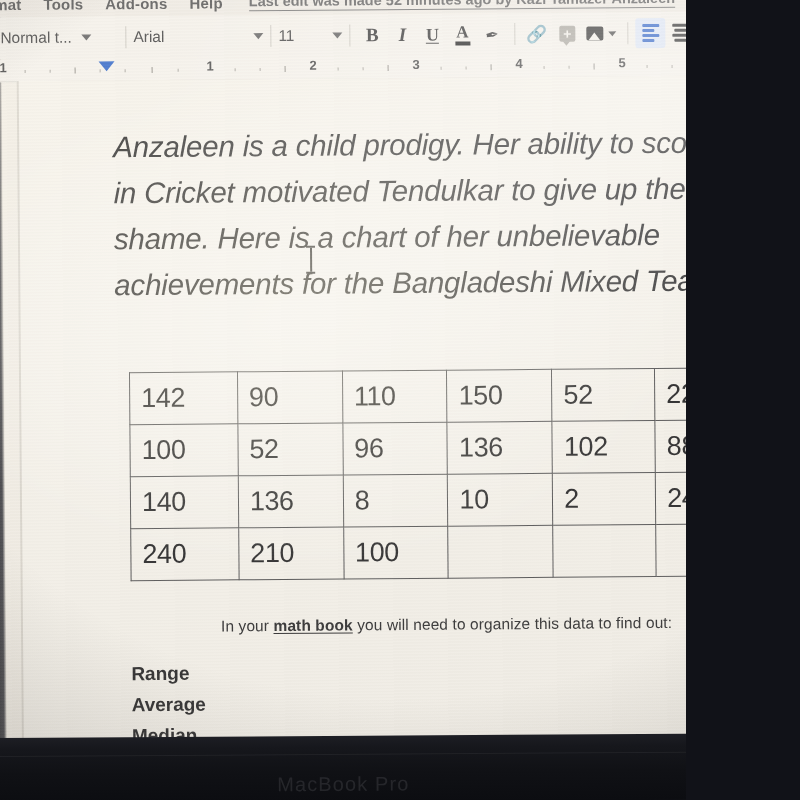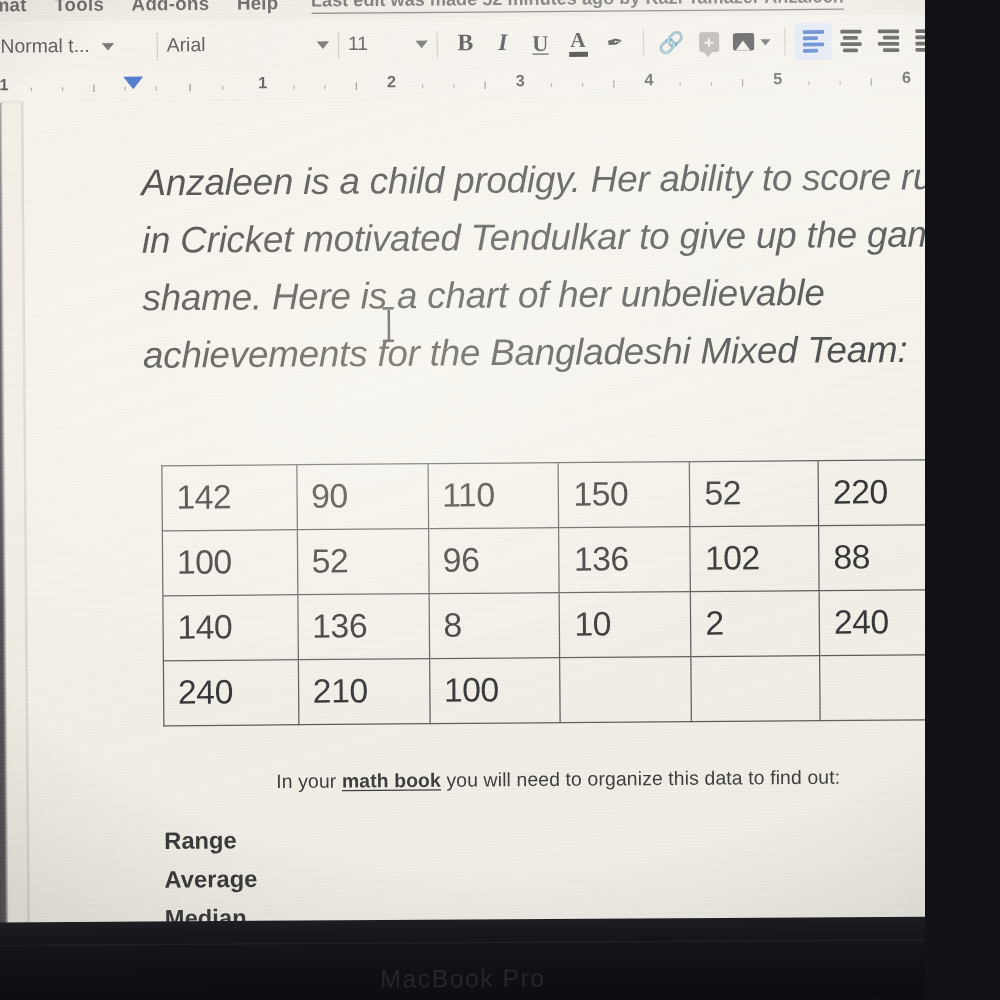--- a/index.html
+++ b/index.html
@@ -4,21 +4,21 @@
 <title>Google Docs photo</title>
 <style>
   html,body{margin:0;padding:0;}
   body{
     width:800px;height:800px;overflow:hidden;
     background:#111218;
     font-family:"Liberation Sans","DejaVu Sans",sans-serif;
     -webkit-font-smoothing:antialiased;
   }
   
-  #photo{position:relative;width:740px;height:800px;overflow:hidden;background:#14151b;}
+  #photo{position:relative;width:686px;height:800px;overflow:hidden;background:#14151b;}
 
   
   #screen{
     position:absolute;left:-6px;top:-8px;width:816px;height:772px;
     transform:rotate(-0.45deg);transform-origin:50% 0%;
     background:#f3efe7;
     overflow:hidden;
   }
 
   

